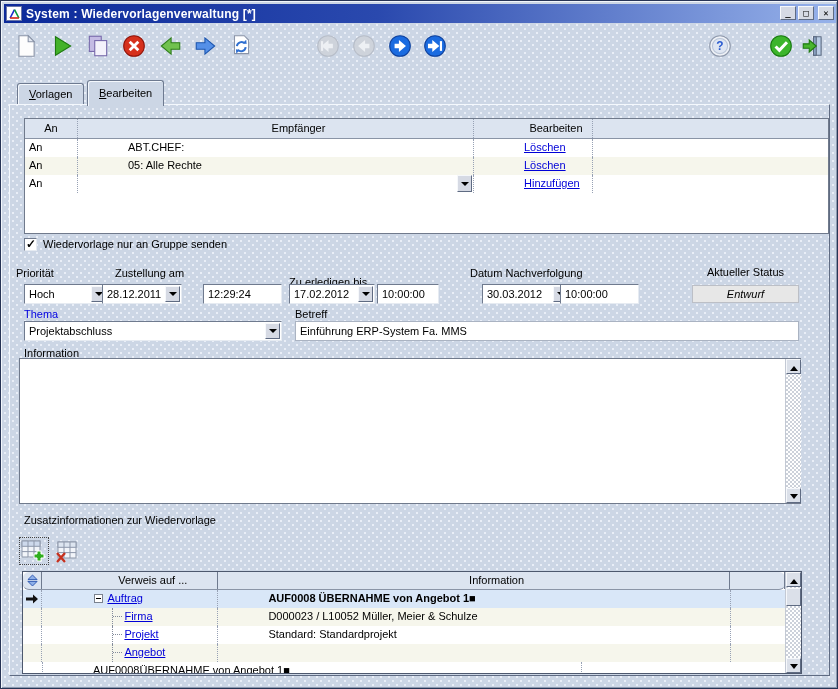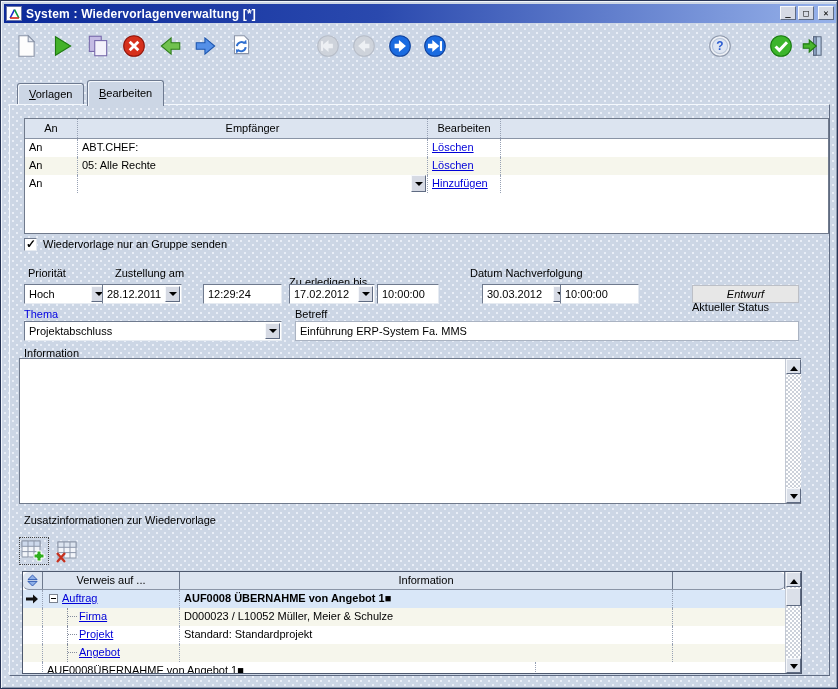--- a/index.html
+++ b/index.html
@@ -68,21 +68,21 @@
   .statusbox{ position:absolute; background:#e7e7e7; border:1px solid #bcbfc6;
     font-size:11px; text-align:center; line-height:16px; }
 
   
   .cb{ position:absolute; width:13px; height:13px; background:#fff; border:1px solid;
     border-color:#6f7a8e #e6ebf2 #e6ebf2 #6f7a8e; }
   .cb::after{ content:"✓"; position:absolute; left:1px; top:-2px; font-size:12px; font-weight:bold; color:#000; }
 
   
   .gridtable{ position:absolute; background:#fff; border:1px solid #707a8c; overflow:hidden; }
-  .trow{ display:flex; width:100%; }
+  .trow{ display:flex; width:100%;gap:46px; }
   .thead{ background:#dce4f0; border-bottom:1px solid #8a94a6; }
   .tcell{ font-size:11px; line-height:17px; padding:0 4px; white-space:nowrap; overflow:hidden;
     border-right:1px dotted #97a1b4; position:relative; }
   .thead .tcell{ text-align:center; line-height:19px; }
   .tcell:last-child{ border-right:none; }
   .alt{ background:#f6f6ec; }
   .sel{ background:#d9e7f8; }
   a.lnk{ color:#0000d8; text-decoration:underline; cursor:pointer; }
 
   
@@ -280,25 +280,25 @@
           <span class="ddbtn" style="top:0; bottom:1px;"></span>
         </span>
         <span class="tcell rt-c2"><a class="lnk">Hinzufügen</a></span>
         <span class="tcell rt-c3"></span>
       </div>
     </div>
 
     <span class="cb" style="left:14px; top:133px;"></span>
     <span class="lbl" style="left:33px; top:133px;">Wiedervorlage nur an Gruppe senden</span>
 
-    <span class="lbl" style="left:18px; top:162px;">Priorität</span>
+    <span class="lbl" style="left:6px; top:162px;">Priorität</span>
     <span class="lbl" style="left:105px; top:162px;">Zustellung am</span>
     <span class="lbl" style="left:279px; top:171px;">Zu erledigen bis</span>
     <span class="lbl" style="left:460px; top:162px;">Datum Nachverfolgung</span>
-    <span class="lbl" style="left:682px; top:161px; width:107px; margin-top:35px;">Aktueller Status</span>
+    <span class="lbl" style="left:682px; top:161px; width:107px; text-align:center;">Aktueller Status</span>
 
     <span class="sunken" style="left:14px; top:179px; width:84px; height:20px;">
       <span class="fieldval">Hoch</span>
       <span class="ddbtn"></span>
     </span>
     <span class="sunken" style="left:92px; top:179px; width:80px; height:20px;">
       <span class="fieldval">28.12.2011</span>
       <span class="ddbtn"></span>
     </span>
     <span class="sunken" style="left:193px; top:179px; width:79px; height:20px;">

